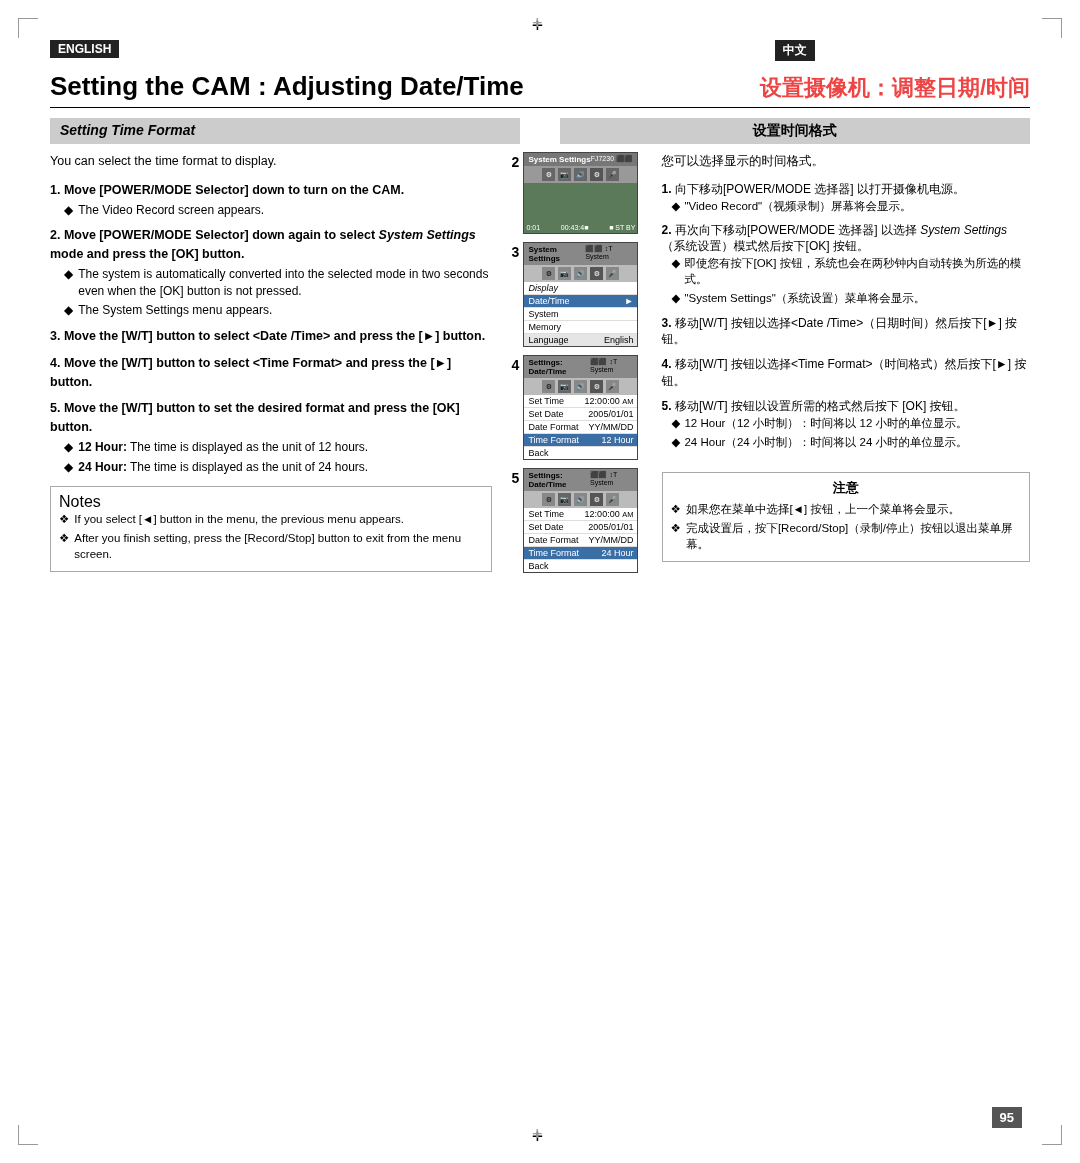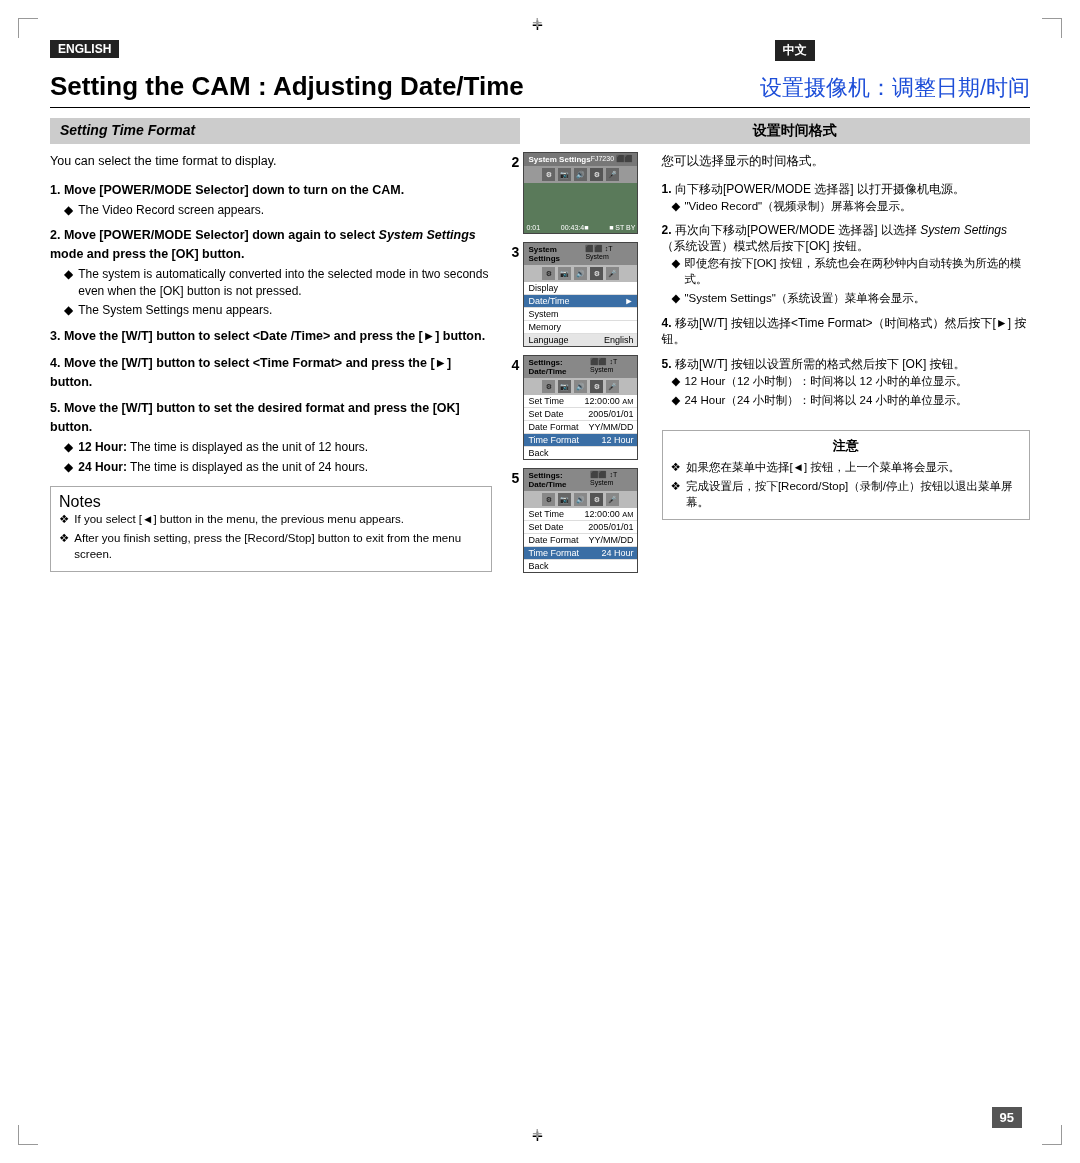--- a/index.html
+++ b/index.html
@@ -97,22 +97,22 @@
     }
 
     .main-title-en {
       font-size: 26px;
       font-weight: bold;
       color: #000;
     }
 
     .main-title-cn {
       font-size: 22px;
-      font-weight: normal;
-      color: #1d4ed8;
+      font-weight: bold;
+      color: #ef4444;
     }
 
     
     .section-title-row {
       display: flex;
       justify-content: space-between;
       margin-bottom: 8px;
     }
 
     .section-title-en {
@@ -428,21 +428,21 @@
                 <span style="font-size:8px;font-weight:bold;">System Settings</span>
                 <span style="font-size:7px;">⬛⬛ ↕T System</span>
               </div>
               <div style="background:#bbb;display:flex;gap:3px;padding:2px 3px;justify-content:center;">
                 <div style="width:13px;height:13px;background:#888;display:flex;align-items:center;justify-content:center;font-size:7px;">⚙</div>
                 <div style="width:13px;height:13px;background:#888;display:flex;align-items:center;justify-content:center;font-size:7px;">📷</div>
                 <div style="width:13px;height:13px;background:#888;display:flex;align-items:center;justify-content:center;font-size:7px;">🔊</div>
                 <div style="width:13px;height:13px;background:#555;display:flex;align-items:center;justify-content:center;font-size:7px;color:#fff;">⚙</div>
                 <div style="width:13px;height:13px;background:#888;display:flex;align-items:center;justify-content:center;font-size:7px;">🎤</div>
               </div>
-              <div style="padding:1px 4px;font-size:9px;display:flex;justify-content:space-between;border-bottom:1px solid #ddd;background:#fff;">
+              <div style="padding:1px 4px;font-size:9px;display:flex;justify-content:space-between;border-bottom:1px solid #ddd;background:#fff;font-style:italic;">
                 <span>Display</span>
                   <span></span>
               </div>
               <div style="padding:1px 4px;font-size:9px;display:flex;justify-content:space-between;border-bottom:1px solid #ddd;background:#3a6ea5;color:#fff;">
                 <span>Date/Time</span>
                   <span>►</span>
               </div>
               <div style="padding:1px 4px;font-size:9px;display:flex;justify-content:space-between;border-bottom:1px solid #ddd;background:#fff;">
                 <span>System</span>
                   <span></span>
@@ -554,20 +554,25 @@
             <div class="cn-bullet">
               <span style="margin-right:4px;">◆</span>
               <span>即使您有按下[OK] 按钮，系统也会在两秒钟内自动转换为所选的模式。</span>
             </div>
             <div class="cn-bullet">
               <span style="margin-right:4px;">◆</span>
               <span>"System Settings"（系统设置）菜单将会显示。</span>
             </div>
           </div>
 
+          <div class="right-step">
+            <div>
+              <strong>3. </strong><span>移动[W/T] 按钮以选择&lt;Date /Time&gt;（日期时间）然后按下[►] 按钮。</span>
+            </div>
+          </div>
 
           <div class="right-step">
             <div>
               <strong>4. </strong><span>移动[W/T] 按钮以选择&lt;Time Format&gt;（时间格式）然后按下[►] 按钮。</span>
             </div>
           </div>
 
           <div class="right-step">
             <div>
               <strong>5. </strong><span>移动[W/T] 按钮以设置所需的格式然后按下 [OK] 按钮。</span>

